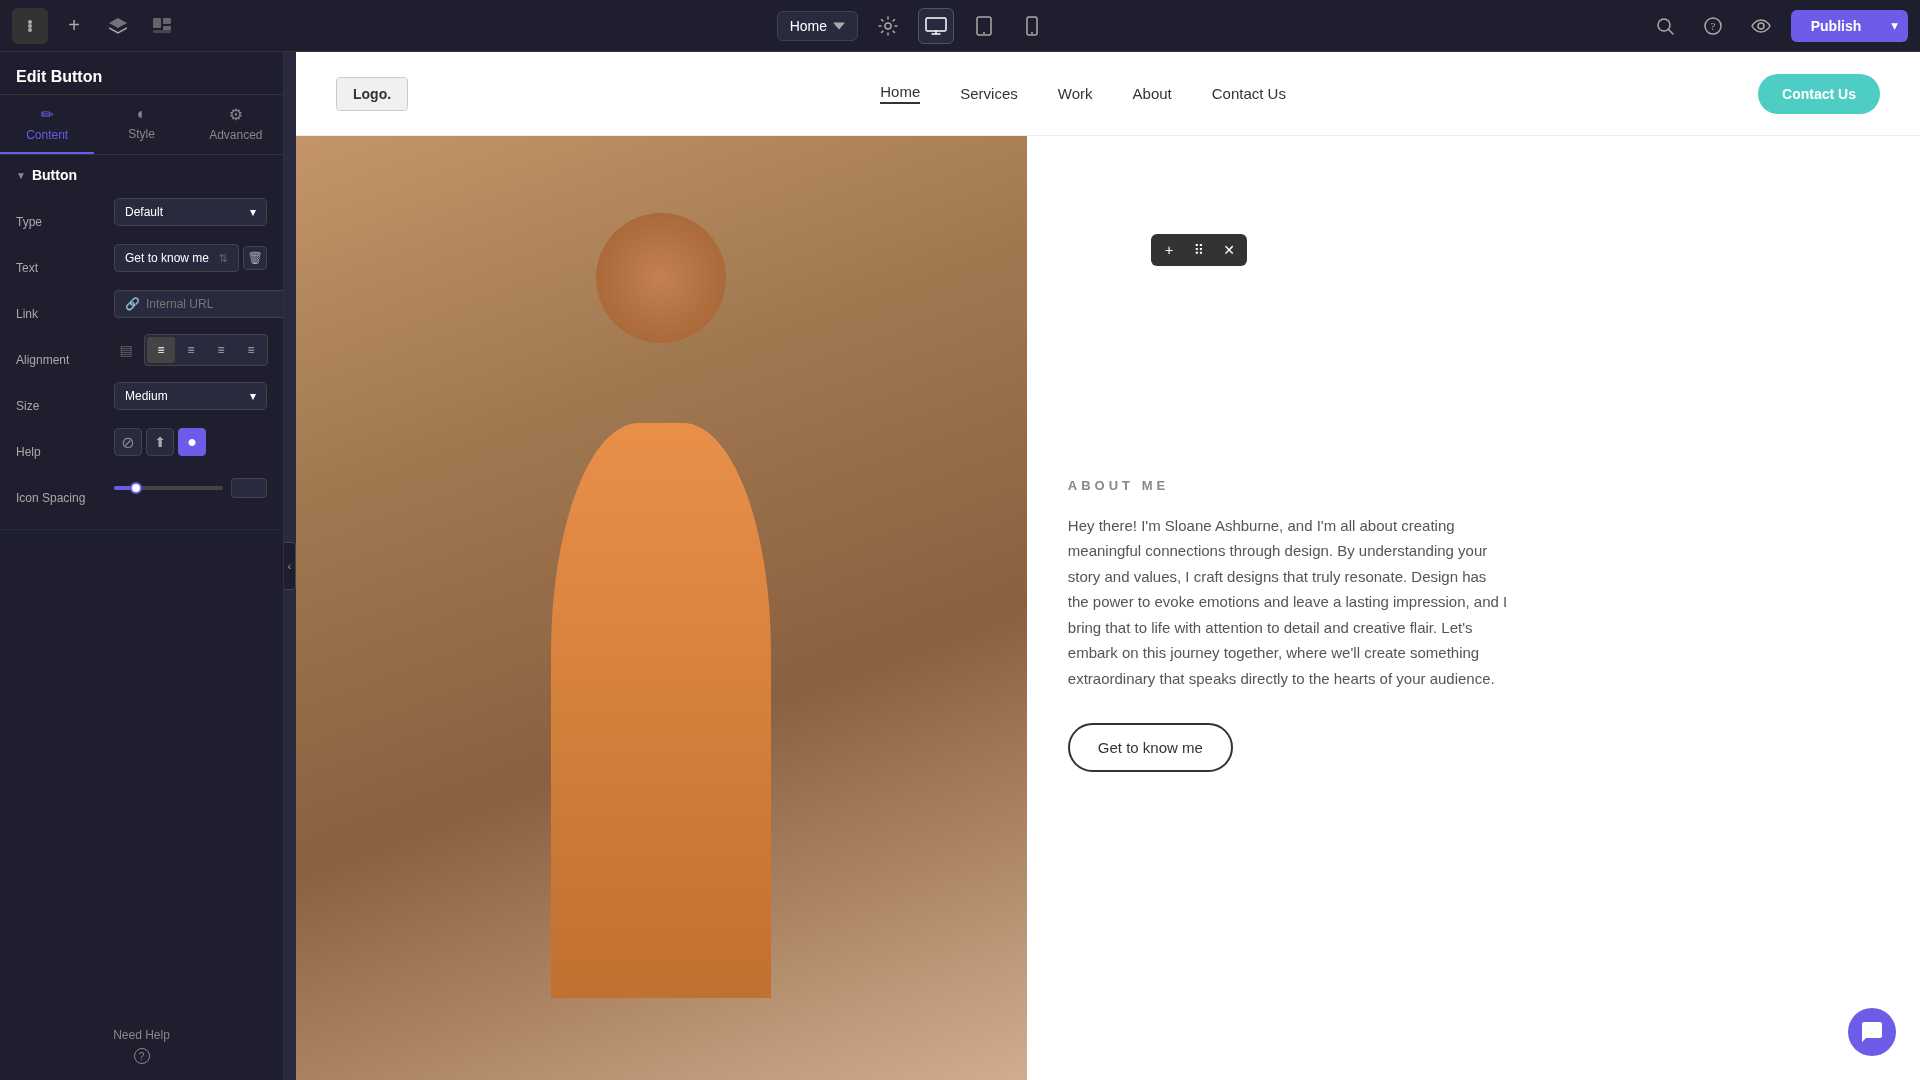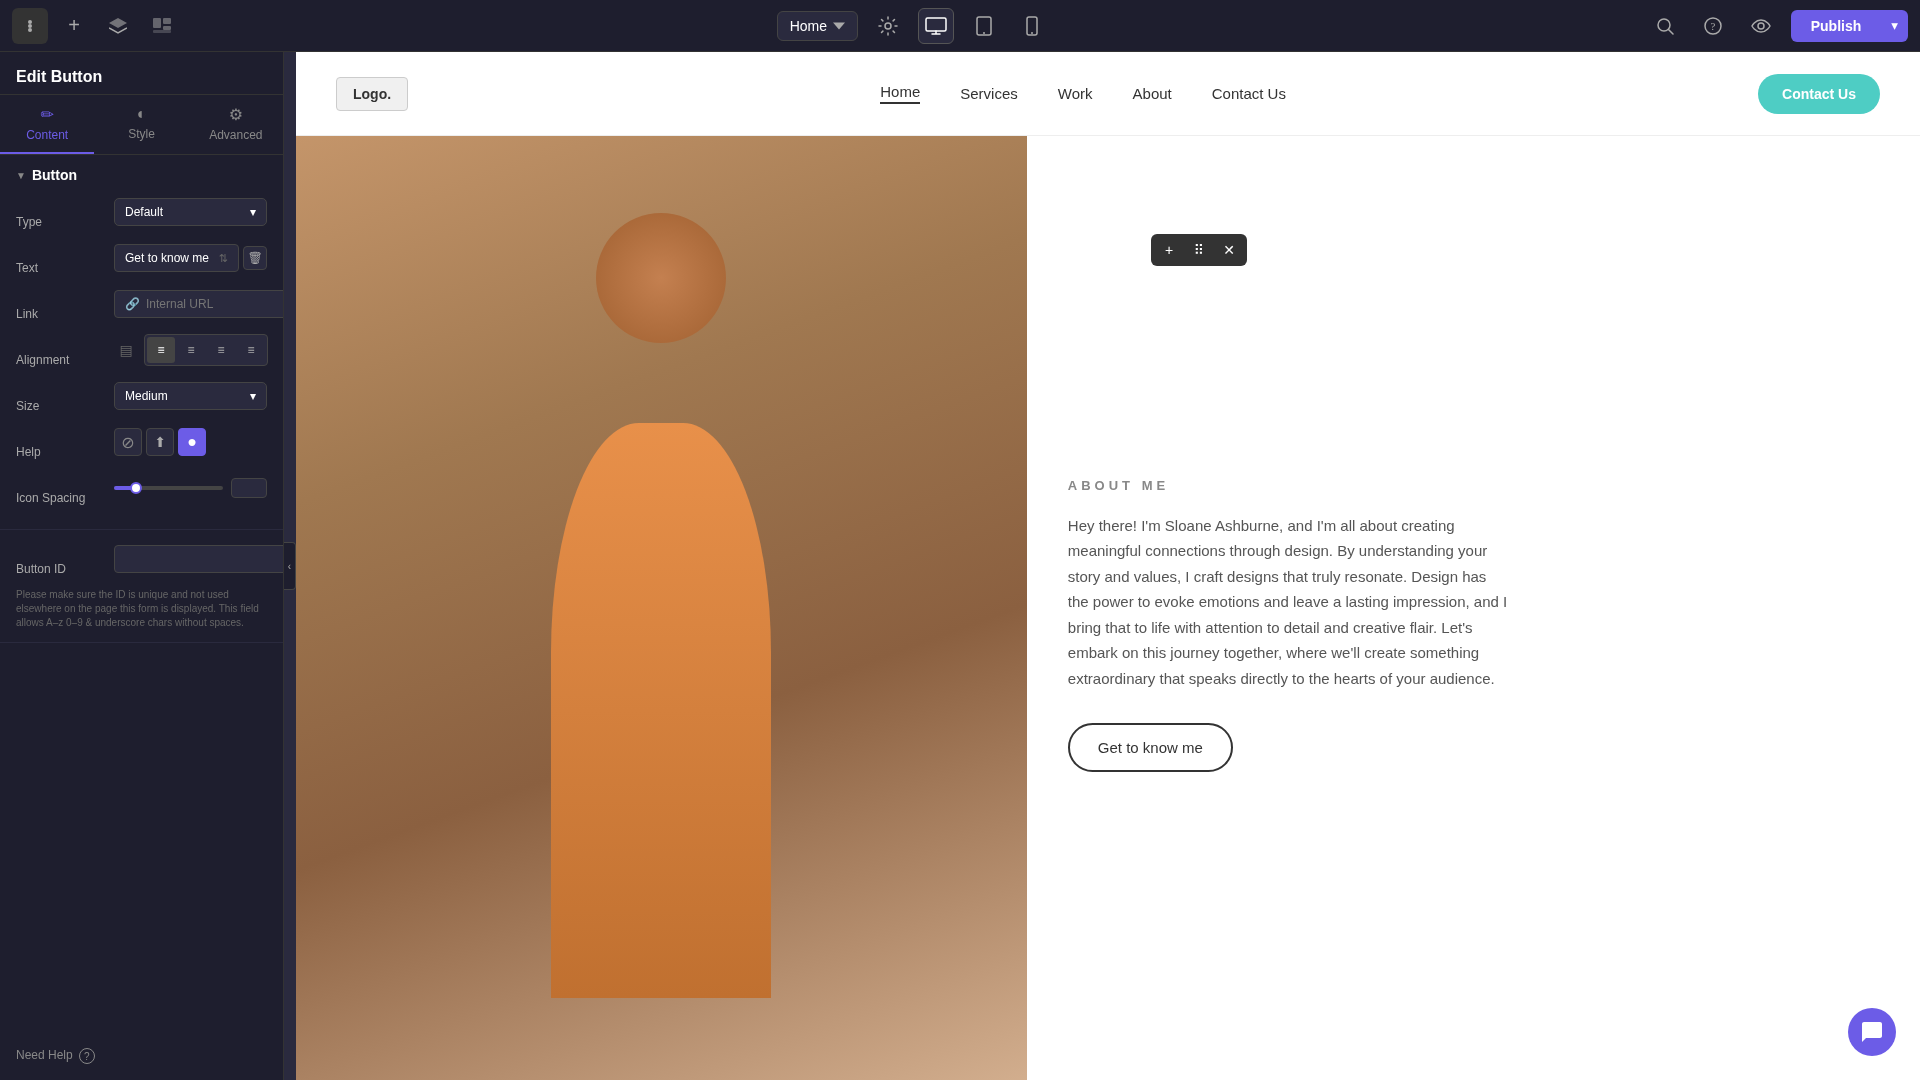--- a/index.html
+++ b/index.html
@@ -307,26 +307,27 @@
     .hint-text {
       font-size: 10px;
       color: #666;
       line-height: 1.4;
       margin-top: 4px;
     }
 
     .need-help {
       padding: 16px;
       display: flex;
-      align-items: flex-start;
+      align-items: center;
       gap: 6px;
       color: #888;
       font-size: 12px;
       cursor: pointer;
       margin-top: auto;
+      flex-direction: column;
     }
     .help-icon {
       width: 16px; height: 16px;
       border-radius: 50%;
       border: 1px solid #888;
       display: flex; align-items: center; justify-content: center;
       font-size: 10px;
     }
 
     .small-btn {
@@ -731,30 +732,20 @@
             <div class="slider-track">
               <div class="slider-fill"></div>
               <div class="slider-thumb"></div>
             </div>
             <input class="slider-val" type="text" value="" style="">
           </div>
         </div>
       </div>
     </div>
 
-    <div class="panel-section">
-      <div class="form-row">
-        <span class="form-label">Button ID</span>
-        <div class="form-control">
-          <input class="id-input" type="text" style="">
-
-        </div>
-      </div>
-      <p class="hint-text">Please make sure the ID is unique and not used elsewhere on the page this form is displayed. This field allows A–z 0–9 &amp; underscore chars without spaces.</p>
-    </div>
 
     <div class="need-help">
       <span>Need Help</span>
       <div class="help-icon">?</div>
     </div>
   </div>
 
   <div class="canvas-area">
 
     <div class="canvas-collapse-btn">‹</div>

